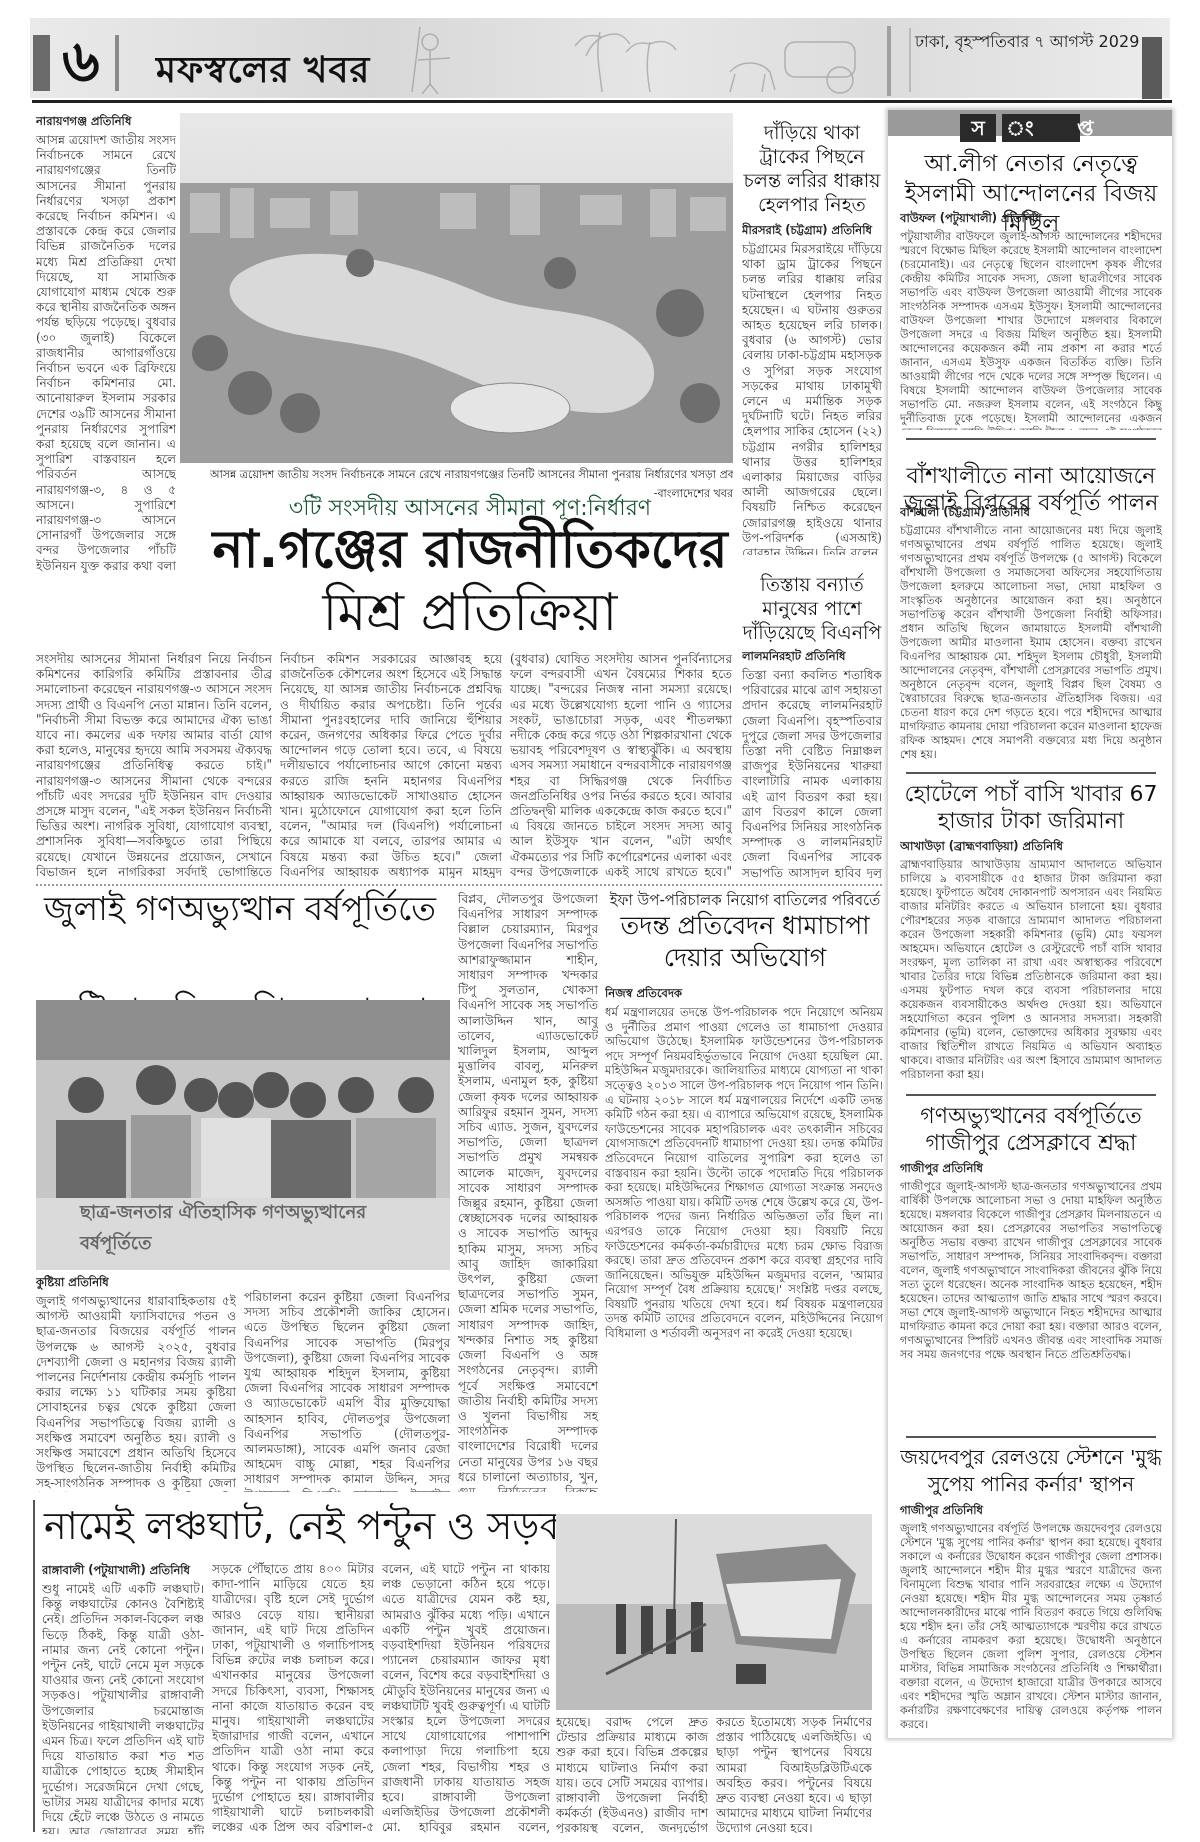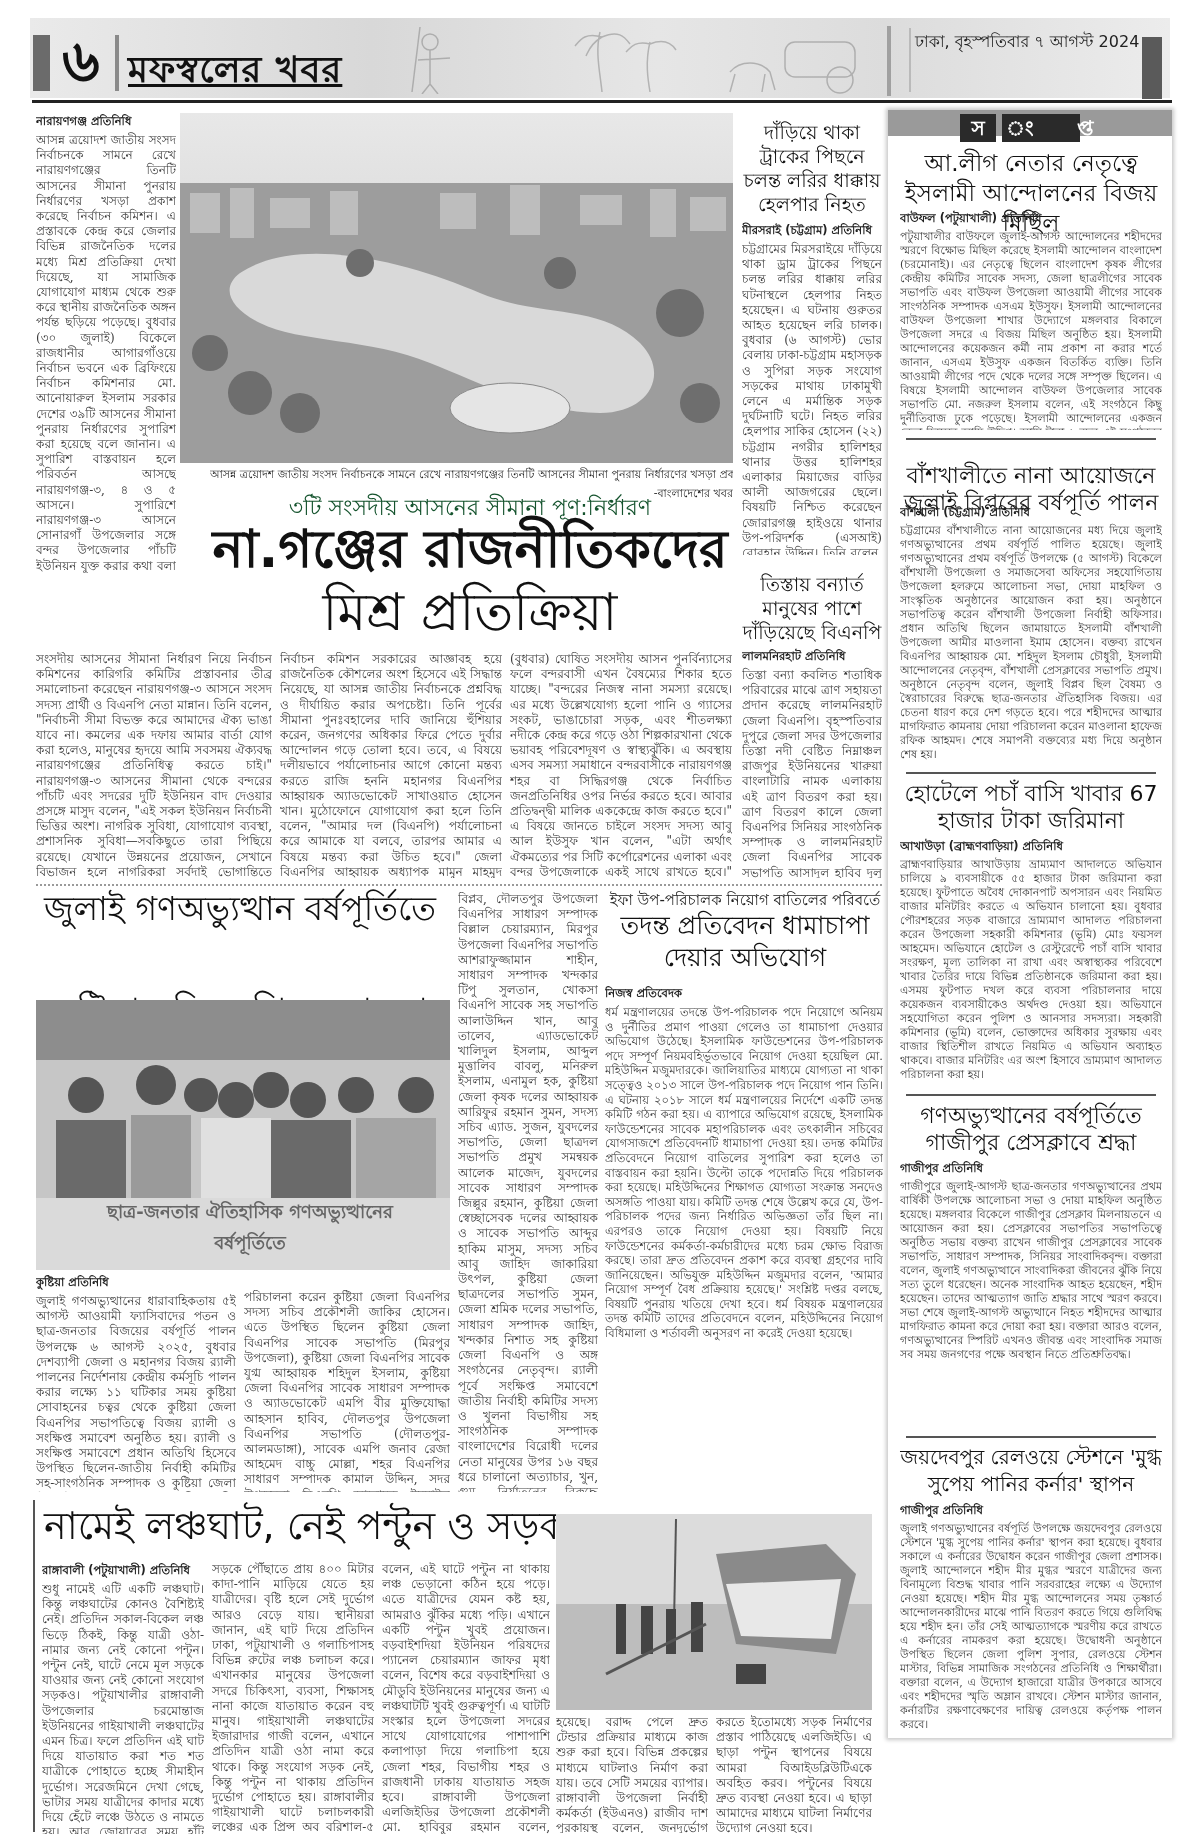--- a/index.html
+++ b/index.html
@@ -8,21 +8,21 @@
 
   .abs { position: absolute; }
 
   
   .masthead { left: 0; top: 0; width: 1200px; height: 106px; }
   .mh-bg { left: 30px; top: 18px; width: 1140px; height: 80px;
            background: linear-gradient(90deg, #eaeaea 0%, #d8d8d8 30%, #e6e6e6 55%, #dcdcdc 75%, #ececec 100%); }
   .mh-bar-left { left: 33px; top: 35px; width: 17px; height: 56px; background: #6b6b6b; }
   .mh-pagenum { left: 62px; top: 22px; font: bold 58px "DejaVu Sans", sans-serif; color: #111; line-height: 78px; }
   .mh-sep { left: 115px; top: 35px; width: 4px; height: 56px; background: #8a8a8a; }
-  .mh-section { left: 128px; top: 42px; font: 900 36px "DejaVu Sans", sans-serif; color: #111; letter-spacing: 1px; text-decoration: underline; }
+  .mh-section { left: 156px; top: 42px; font: 900 36px "DejaVu Sans", sans-serif; color: #111; letter-spacing: 1px; }
   .mh-illus { left: 390px; top: 22px; width: 560px; height: 72px; opacity: .45; }
   .mh-date { left: 915px; top: 29px; font: 16px "DejaVu Sans", sans-serif; color: #222; }
   .mh-vsep { left: 887px; top: 26px; width: 4px; height: 70px; background: #a0a0a0; }
   .mh-paper { left: 910px; top: 50px; font: 900 28px "DejaVu Serif", serif; color: #111; }
   .mh-bar-right { left: 1142px; top: 37px; width: 20px; height: 62px; background: #5a5a5a; }
   .mh-rule { left: 32px; top: 100px; width: 1140px; height: 3px; background: #222; }
 
   
   .txt { font: 12px/15.2px "DejaVu Serif", serif; color: #3a3a3a; text-align: justify; overflow: hidden; }
   .byline { font: bold 11.5px "DejaVu Sans", sans-serif; color: #222; display: block; margin-bottom: 1px; }
@@ -57,21 +57,21 @@
         <circle cx="450" cy="58" r="13"></circle>
       <path d="M340 50 C350 38 370 38 380 50 L385 68 M345 52 L340 70 M375 52 L372 70"></path>
       <path d="M500 8 L500 70 M520 6 L520 70"></path>
     </g>
   </svg>
   <div class="abs mh-bar-left"></div>
   <div class="abs mh-pagenum">৬</div>
   <div class="abs mh-sep"></div>
   <div class="abs mh-section">মফস্বলের খবর</div>
   <div class="abs mh-vsep"></div>
-  <div class="abs mh-date">ঢাকা, বৃহস্পতিবার ৭ আগস্ট 2024</div>
+  <div class="abs mh-date">ঢাকা, বৃহস্পতিবার ৭ আগস্ট 2029</div>
   <div class="abs mh-bar-right"></div>
   <div class="abs mh-rule"></div>
 </div>
 
 <div class="abs txt" style="left:36px;top:113px;width:140px;height:460px;">
   <span class="byline">নারায়ণগঞ্জ প্রতিনিধি</span>
   <span>আসন্ন ত্রয়োদশ জাতীয় সংসদ নির্বাচনকে সামনে রেখে নারায়ণগঞ্জের তিনটি আসনের সীমানা পুনরায় নির্ধারণের খসড়া প্রকাশ করেছে নির্বাচন কমিশন। এ প্রস্তাবকে কেন্দ্র করে জেলার বিভিন্ন রাজনৈতিক দলের মধ্যে মিশ্র প্রতিক্রিয়া দেখা দিয়েছে, যা সামাজিক যোগাযোগ মাধ্যম থেকে শুরু করে স্থানীয় রাজনৈতিক অঙ্গন পর্যন্ত ছড়িয়ে পড়েছে। বুধবার (৩০ জুলাই) বিকেলে রাজধানীর আগারগাঁওয়ে নির্বাচন ভবনে এক ব্রিফিংয়ে নির্বাচন কমিশনার মো. আনোয়ারুল ইসলাম সরকার দেশের ৩৯টি আসনের সীমানা পুনরায় নির্ধারণের সুপারিশ করা হয়েছে বলে জানান। এ সুপারিশ বাস্তবায়ন হলে পরিবর্তন আসছে নারায়ণগঞ্জ-৩, ৪ ও ৫ আসনে। সুপারিশে নারায়ণগঞ্জ-৩ আসনে সোনারগাঁ উপজেলার সঙ্গে বন্দর উপজেলার পাঁচটি ইউনিয়ন যুক্ত করার কথা বলা হয়েছে। অন্যদিকে, নারায়ণগঞ্জ সিটি কর্পোরেশনের ২৭টি ওয়ার্ড থাকবে নারায়ণগঞ্জ-৫ আসনের সীমানায়। অন্যদিকে, সদর উপজেলার গোদনাইল ও ফতুল্লা ইউনিয়ন, যে দুটি আগে ছিল নারায়ণগঞ্জ-৫ আসনে, তা প্রস্তাবিত হয়েছে নারায়ণগঞ্জ-৪ আসনের এলাকা হিসেবে। সংসদীয় আসনের এ পরিবর্তনে ক্ষুদ্ধ প্রতিক্রিয়া ব্যক্ত করেছেন রাজনীতিবিদদের কেউ কেউ। সুপারিশ অনুযায়ী এলাকা পুনর্বিন্যাস হলে ৫৪ একরের আয়তনে বাসিন্দাদের মধ্যে বৈষম্য তৈরি হবে বলেও মনে করেছেন অনেকে। কয়েকজন রাজনৈতিক নেতা এই সুপারিশে ইতিবাচকও দেখছেন।</span>
 </div>
 
 <div class="abs photo" style="left:180px;top:113px;width:553px;height:350px;">
@@ -162,21 +162,21 @@
     <g fill="#6a6a6a">
       <rect x="20" y="120" width="70" height="80"></rect>
         <rect x="95" y="115" width="60" height="85" fill="#9a9a9a"></rect>
         <rect x="165" y="118" width="70" height="82" fill="#e0e0e0"></rect>
       <rect x="235" y="120" width="80" height="80"></rect>
         <rect x="320" y="118" width="80" height="82" fill="#a5a5a5"></rect>
     </g>
     <rect x="0" y="198" width="414" height="72" fill="#dadada"></rect>
   </svg>
 </div>
-<div class="abs" style="left:80px;top:1198px;width:340px;font:bold 18px 'DejaVu Sans',sans-serif;color:#666;text-align:center;">ছাত্র-জনতার ঐতিহাসিক গণঅভ্যুত্থানের বর্ষপূর্তিতে</div>
+<div class="abs" style="left:80px;top:1198px;width:340px;font:bold 18px 'DejaVu Sans',sans-serif;color:#666;text-align:left;">ছাত্র-জনতার ঐতিহাসিক গণঅভ্যুত্থানের বর্ষপূর্তিতে</div>
 
 <div class="abs txt" style="left:36px;top:1274px;width:200px;height:218px;">
   <span class="byline">কুষ্টিয়া প্রতিনিধি</span>
   <span>জুলাই গণঅভ্যুত্থানের ধারাবাহিকতায় ৫ই আগস্ট আওয়ামী ফ্যাসিবাদের পতন ও ছাত্র-জনতার বিজয়ের বর্ষপূর্তি পালন উপলক্ষে ৬ আগস্ট ২০২৫, বুধবার দেশব্যাপী জেলা ও মহানগর বিজয় র‍্যালী পালনের নির্দেশনায় কেন্দ্রীয় কর্মসূচি পালন করার লক্ষ্যে ১১ ঘটিকার সময় কুষ্টিয়া সোবাহনের চত্বর থেকে কুষ্টিয়া জেলা বিএনপির সভাপতিত্বে বিজয় র‍্যালী ও সংক্ষিপ্ত সমাবেশ অনুষ্ঠিত হয়। র‍্যালী ও সংক্ষিপ্ত সমাবেশে প্রধান অতিথি হিসেবে উপস্থিত ছিলেন-জাতীয় নির্বাহী কমিটির সহ-সাংগঠনিক সম্পাদক ও কুষ্টিয়া জেলা বিএনপির আহবায়ক মেহেদী রুমী। সভাপতিত্ব করেন-কুষ্টিয়া জেলা বিএনপির সদস্য সচিব জনাব কুতুব উদ্দিন ও সমাবেশে</span>
 </div>
 <div class="abs txt" style="left:244px;top:1290px;width:206px;height:202px;">
   <span>পরিচালনা করেন কুষ্টিয়া জেলা বিএনপির সদস্য সচিব প্রকৌশলী জাকির হোসেন। এতে উপস্থিত ছিলেন কুষ্টিয়া জেলা বিএনপির সাবেক সভাপতি (মিরপুর উপজেলা), কুষ্টিয়া জেলা বিএনপির সাবেক যুগ্ম আহ্বায়ক শহিদুল ইসলাম, কুষ্টিয়া জেলা বিএনপির সাবেক সাধারণ সম্পাদক ও অ্যাডভোকেট এমপি বীর মুক্তিযোদ্ধা আহসান হাবিব, দৌলতপুর উপজেলা বিএনপির সভাপতি (দৌলতপুর-আলমডাঙ্গা), সাবেক এমপি জনাব রেজা আহমেদ বাচ্চু মোল্লা, শহর বিএনপির সাধারণ সম্পাদক কামাল উদ্দিন, সদর উপজেলা বিএনপি আহ্বায়ক ইসমাইল হোসেন মুরাদ, সদস্য সচিব জাহিদুল ইসলাম</span>
 </div>
 <div class="abs txt" style="left:458px;top:892px;width:140px;height:600px;">
   <span>বিপ্লব, দৌলতপুর উপজেলা বিএনপির সাধারণ সম্পাদক বিল্লাল চেয়ারম্যান, মিরপুর উপজেলা বিএনপির সভাপতি আশরাফুজ্জামান শাহীন, সাধারণ সম্পাদক খন্দকার টিপু সুলতান, খোকসা বিএনপি সাবেক সহ সভাপতি আলাউদ্দিন খান, আবু তালেব, এ্যাডভোকেট খালিদুল ইসলাম, আব্দুল মুত্তালিব বাবলু, মনিরুল ইসলাম, এনামুল হক, কুষ্টিয়া জেলা কৃষক দলের আহ্বায়ক আরিফুর রহমান সুমন, সদস্য সচিব এ্যাড. সুজন, যুবদলের সভাপতি, জেলা ছাত্রদল সভাপতি প্রমুখ সমন্বয়ক আলেক মাজেদ, যুবদলের সাবেক সাধারণ সম্পাদক জিল্লুর রহমান, কুষ্টিয়া জেলা স্বেচ্ছাসেবক দলের আহ্বায়ক ও সাবেক সভাপতি আব্দুর হাকিম মাসুম, সদস্য সচিব আবু জাহিদ জাকারিয়া উৎপল, কুষ্টিয়া জেলা ছাত্রদলের সভাপতি সুমন, জেলা শ্রমিক দলের সভাপতি, সাধারণ সম্পাদক জাহিদ, খন্দকার নিশাত সহ কুষ্টিয়া জেলা বিএনপি ও অঙ্গ সংগঠনের নেতৃবৃন্দ। র‍্যালী পূর্বে সংক্ষিপ্ত সমাবেশে জাতীয় নির্বাহী কমিটির সদস্য ও খুলনা বিভাগীয় সহ সাংগঠনিক সম্পাদক বাংলাদেশের বিরোধী দলের নেতা মানুষের উপর ১৬ বছর ধরে চালানো অত্যাচার, খুন, গুম, নির্যাতনের বিরুদ্ধে বলেন, এ গণঅভ্যুত্থানের মধ্য দিয়ে খুনি ফ্যাসিস্ট হাসিনা পালিয়ে যেতে বাধ্য হয়েছে। তিনি আরো বলেন, জাতীয়তাবাদী শক্তির ঐক্য অর্জন করতে হবে। এখনো ষড়যন্ত্র চলছে। তাই আমাদের সকলকে ঐক্যবদ্ধভাবে সকল ষড়যন্ত্র মোকাবেলা করতে হবে। দেশনায়ক তারেক রহমানের নেতৃত্বে আগামী নির্বাচনে বিজয় নিশ্চিত করে দেশের মানুষের মুক্তির লক্ষ্যে কাজ করতে হবে। তিনি বলেন- "তারুণ্যের প্রথম ভোট ধানের শীষের জন্য হোক"।</span>

